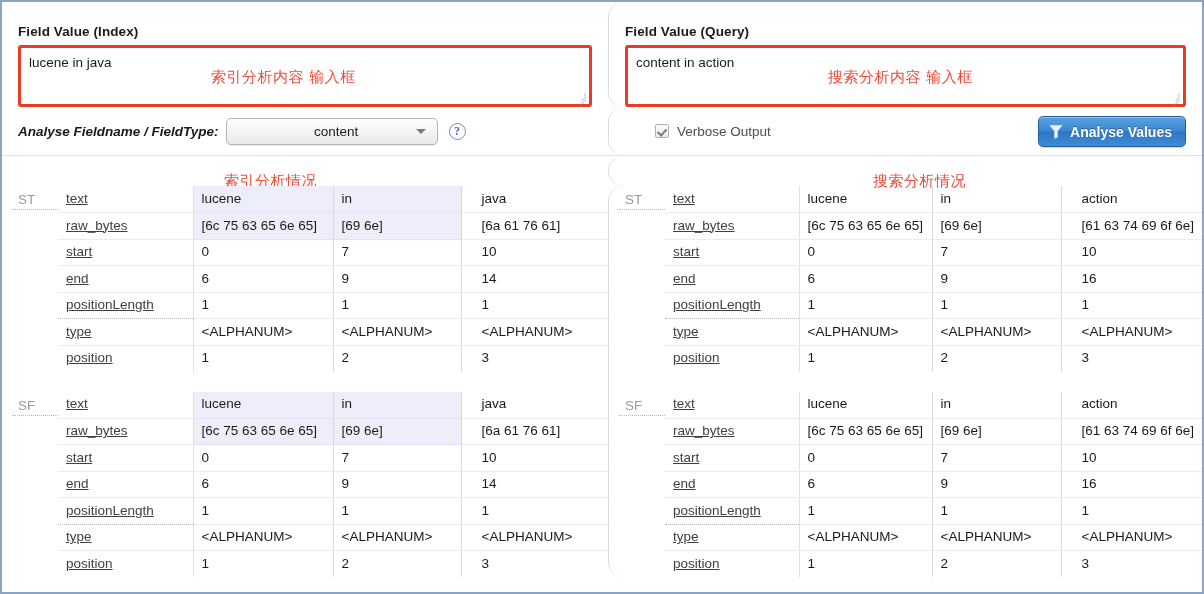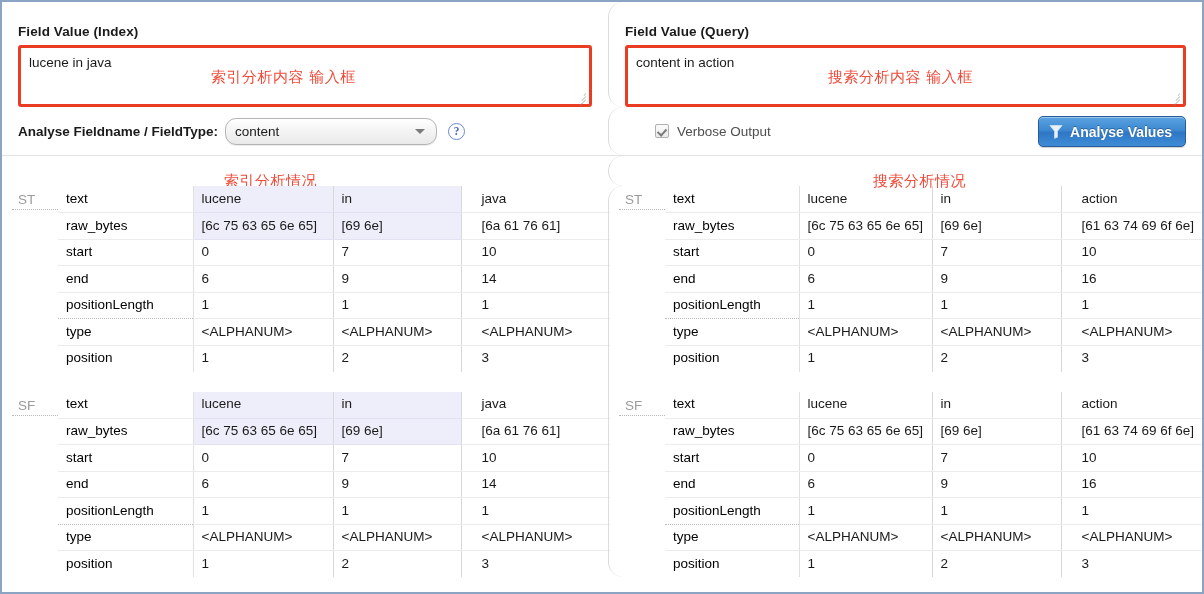--- a/index.html
+++ b/index.html
@@ -104,33 +104,35 @@
     padding: 0 16px;
     display: flex;
     align-items: center;
   }
   .tool-label {
     font-size: 13.5px;
     color: #1a1a1a;
     font-weight: 600;
     margin-right: 7px;
     white-space: nowrap;
+    font-style: italic;
   }
   .select-box {
     position: relative;
     width: 212px;
     height: 27px;
     box-sizing: border-box;
     border: 1px solid #b4b4b4;
-    border-radius: 11px;
+    border-radius: 5px;
     background: linear-gradient(to bottom, #ffffff 0%, #f3f3f3 52%, #e9e9e9 100%);
     box-shadow: 0 1px 0 rgba(0,0,0,.07);
     display: flex;
     align-items: center;
     padding-left: 9px;
+    justify-content: center;
   }
   .select-box .sel-value {
     font-size: 13.5px;
     color: #1a1a1a;
   }
   .sel-arrow {
     position: absolute;
     right: 11px;
     top: 50%;
     margin-top: -2px;
@@ -259,22 +261,23 @@
     padding: 0 0 0 8px;
     vertical-align: middle;
     border-bottom: 1px solid #ececec;
     white-space: nowrap;
     overflow: hidden;
     box-sizing: border-box;
     line-height: 1.1;
   }
   .an-table tr:last-child td { border-bottom: none; }
   .an-table td.key {
-    color: #000000;
+    color: #404040;
     border-right: 1px solid #e0e0e0;
+    text-decoration: underline;
   }
   .an-table td.val {
     color: #1a1a1a;
     border-right: 1px solid #d8d8d8;
   }
   .an-table td.val.last { border-right: none; padding-left: 20px; }
   .an-table td.hl { background: #eeeefa; border-bottom-color: #e2e2f2; }
   .an-table tr td.key { border-right: 1px solid #e0e0e0; }
 
   

